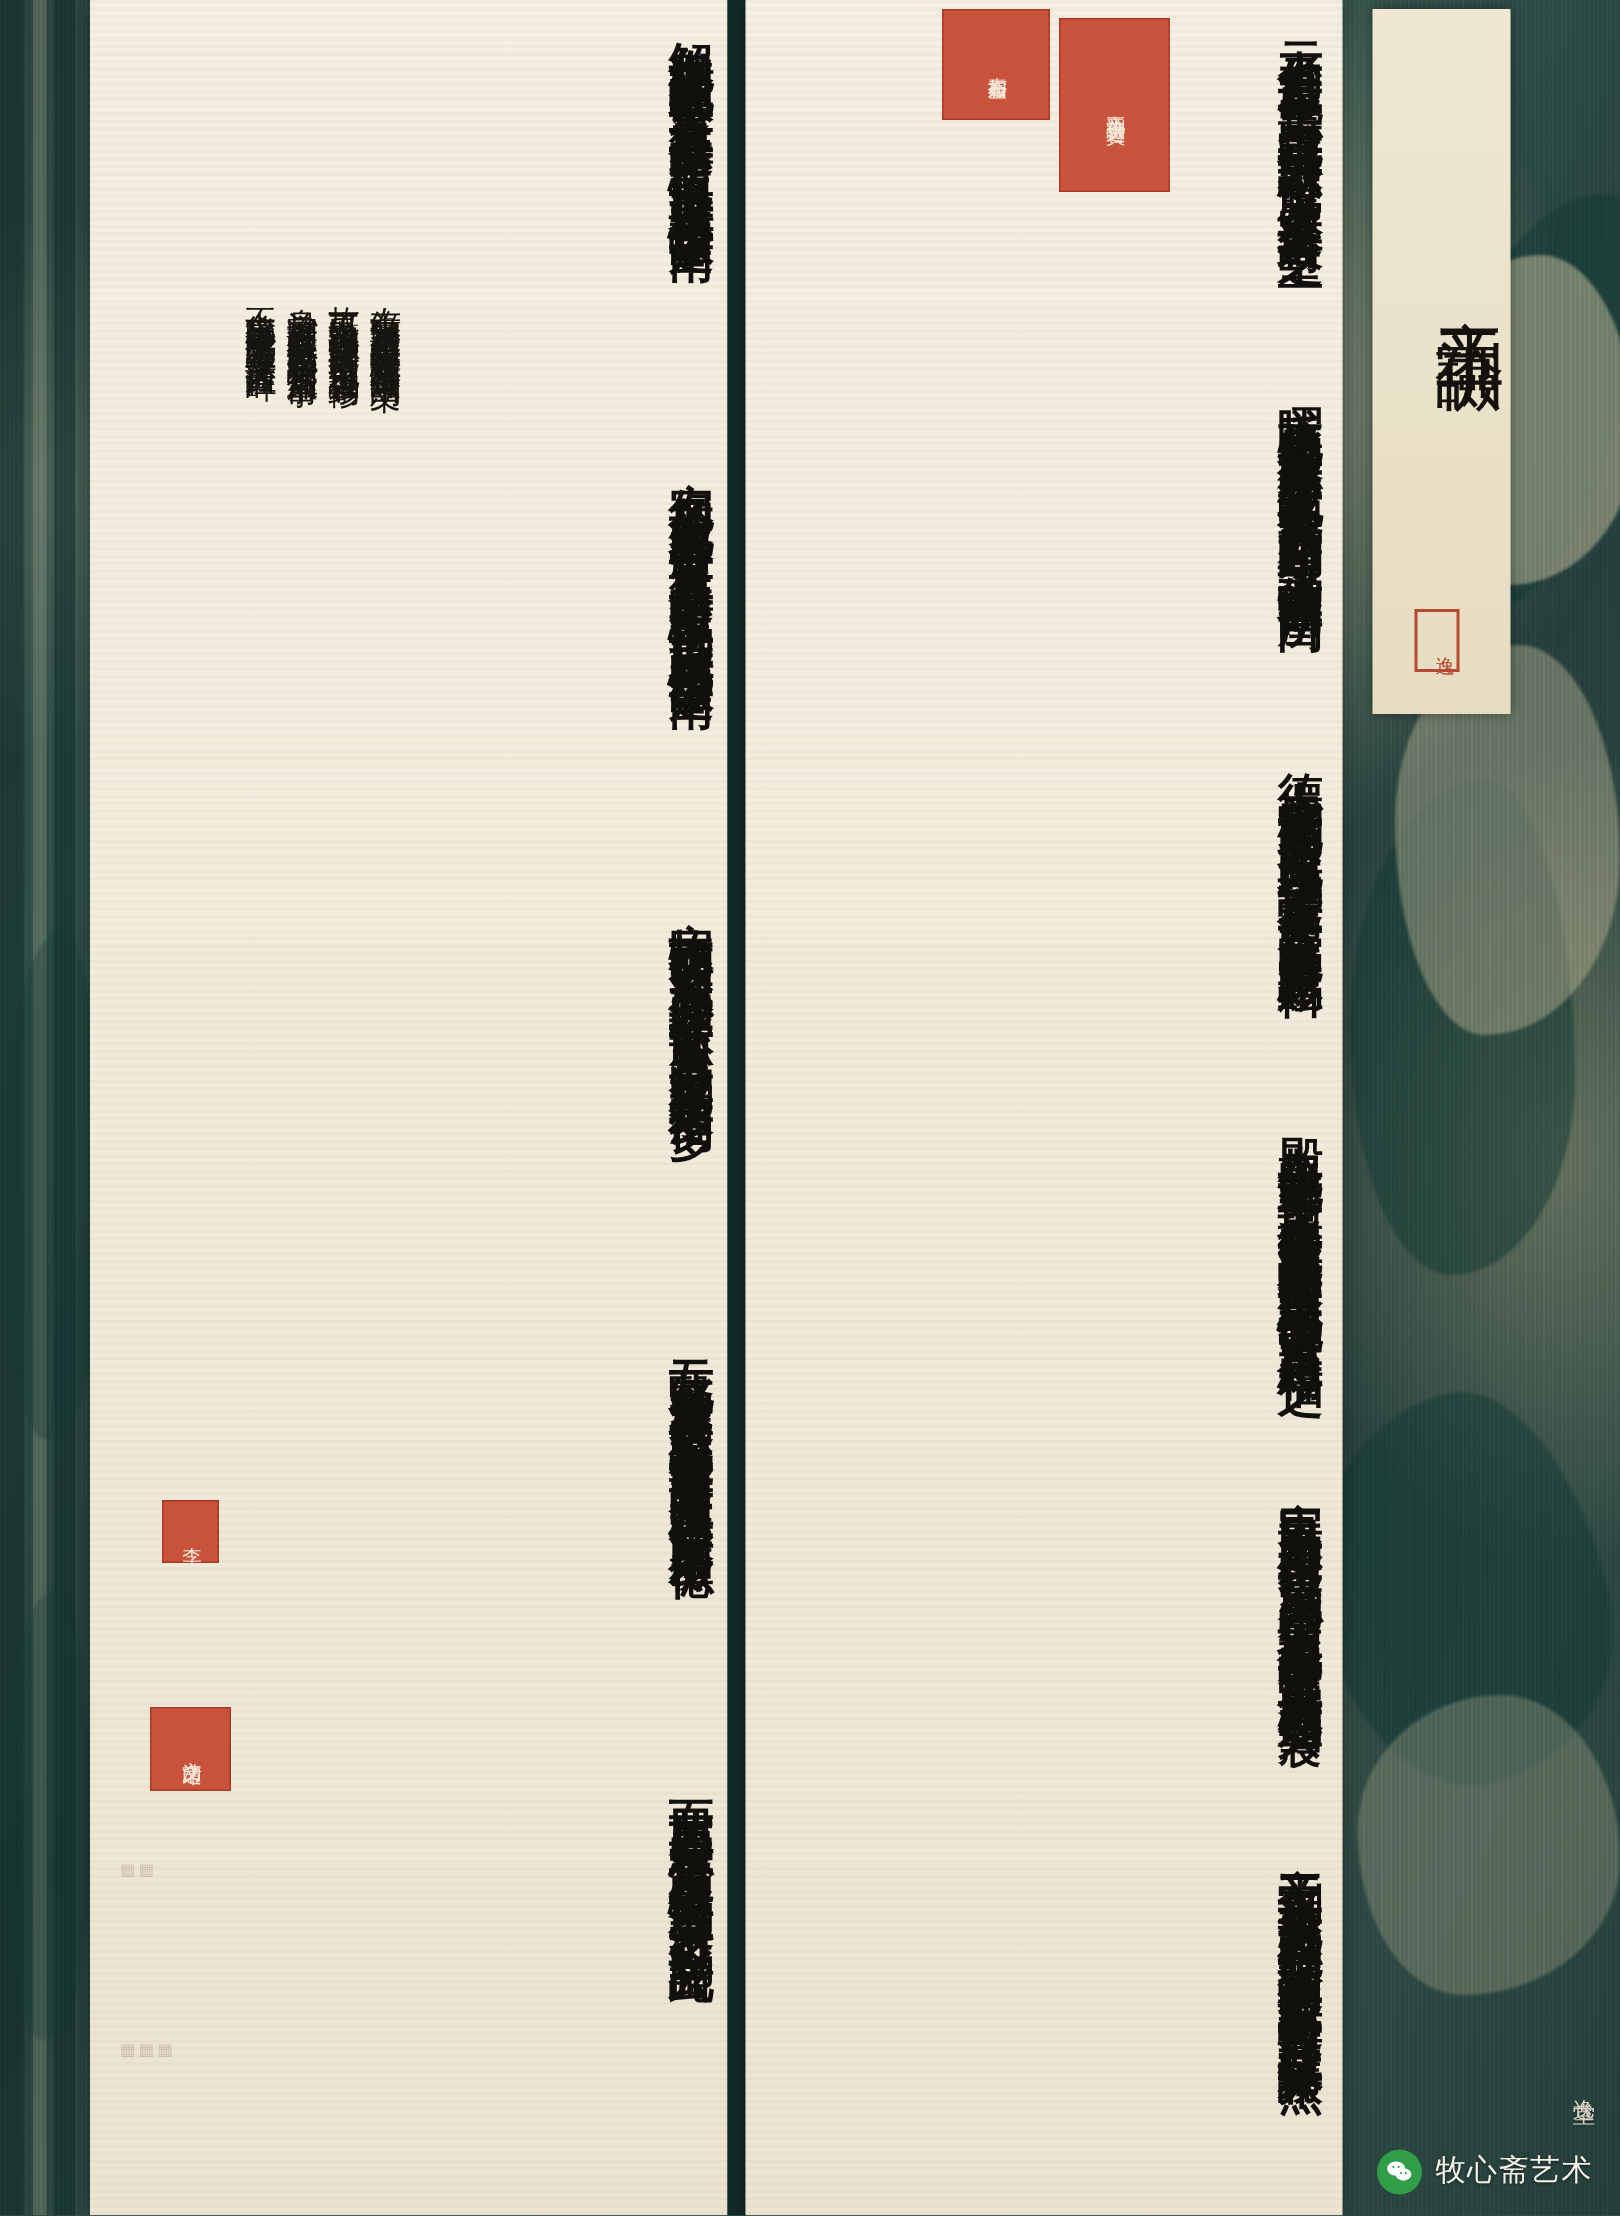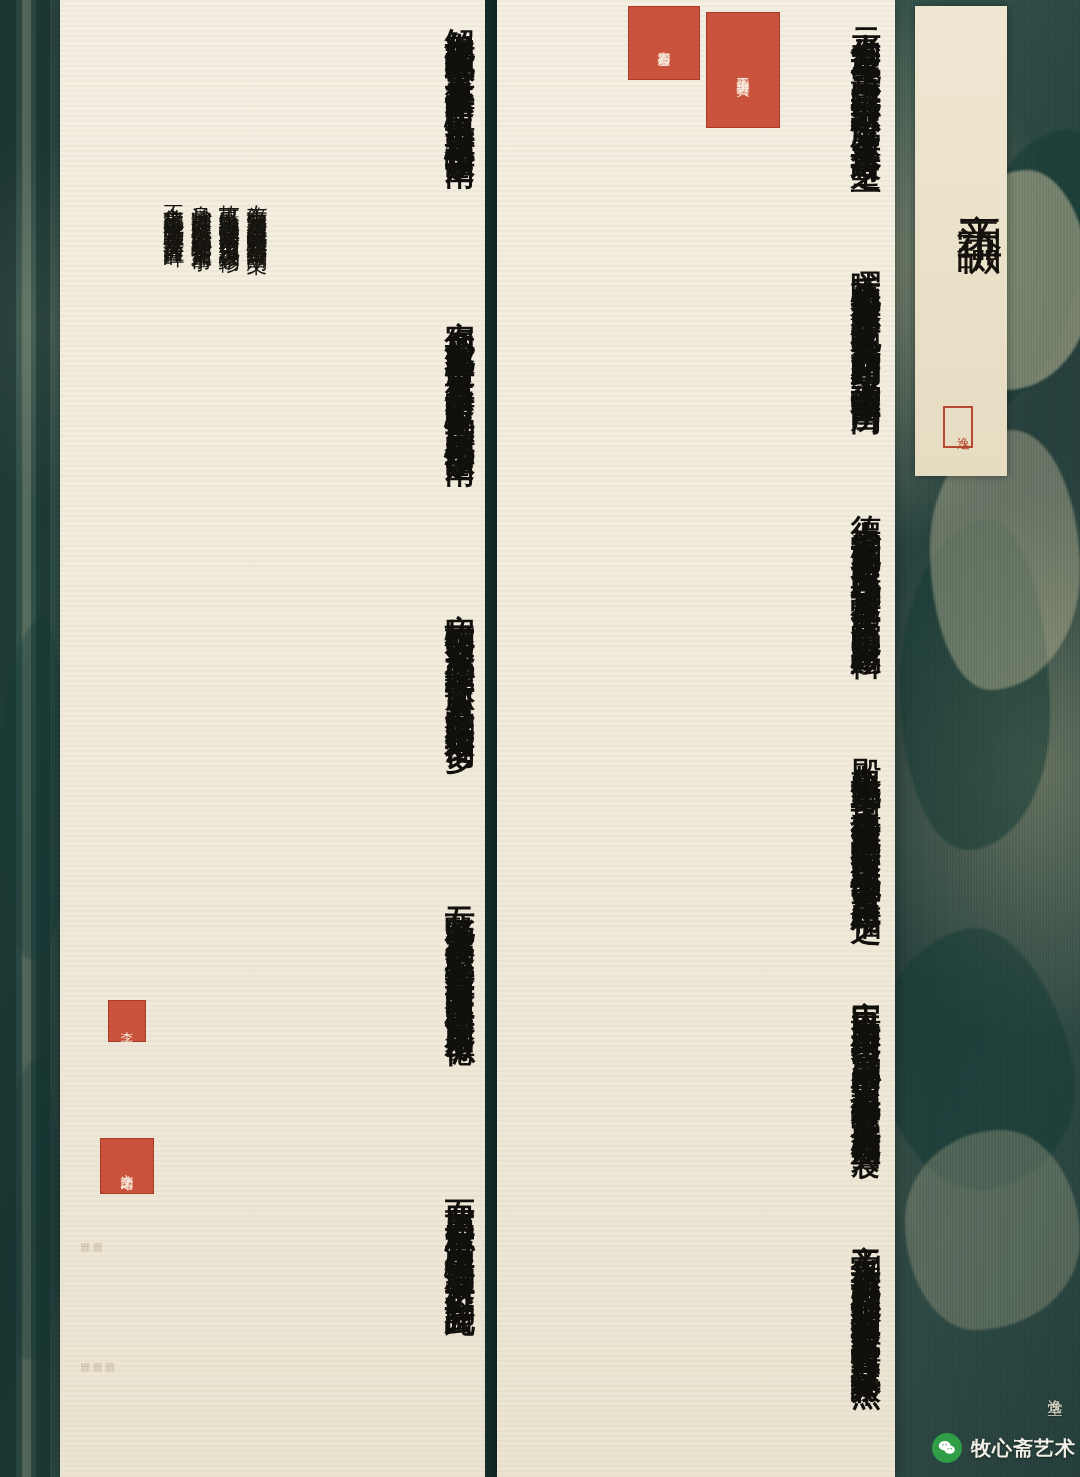--- a/index.html
+++ b/index.html
@@ -86,23 +86,23 @@
   #seal-col-2{left:100px;top:1138px;width:54px;height:56px;}
 
   
   .faint{position:absolute;opacity:.22;color:#6b4a33;font-size:11px;
     letter-spacing:2px;font-family:"DejaVu Sans",sans-serif;}
 
   
   #wm-right{position:absolute;right:16px;bottom:86px;writing-mode:vertical-rl;
     text-orientation:upright;color:#e9e3d2;font-size:15px;letter-spacing:2px;
     opacity:.9;text-shadow:0 1px 2px rgba(0,0,0,.5);}
-  #wechat-badge{position:absolute;right:4px;bottom:14px;display:flex;
-    align-items:center;gap:9px;color:#f2efe6;font-size:20px;letter-spacing:1px;
-    text-shadow:0 1px 2px rgba(0,0,0,.55);font-weight:bold;}
+  #wechat-badge{position:absolute;right:18px;bottom:14px;display:flex;
+    align-items:flex-start;gap:9px;color:#f2efe6;font-size:20px;letter-spacing:1px;
+    text-shadow:0 1px 2px rgba(0,0,0,.55);}
   #wechat-badge .wx{width:30px;height:30px;border-radius:50%;
     background:#2f9e46;display:grid;place-items:center;}
   #wechat-badge .wx svg{display:block}
 </style>
 </head>
 <body>
 
 <div id="page">
 
   <div class="brocade">

